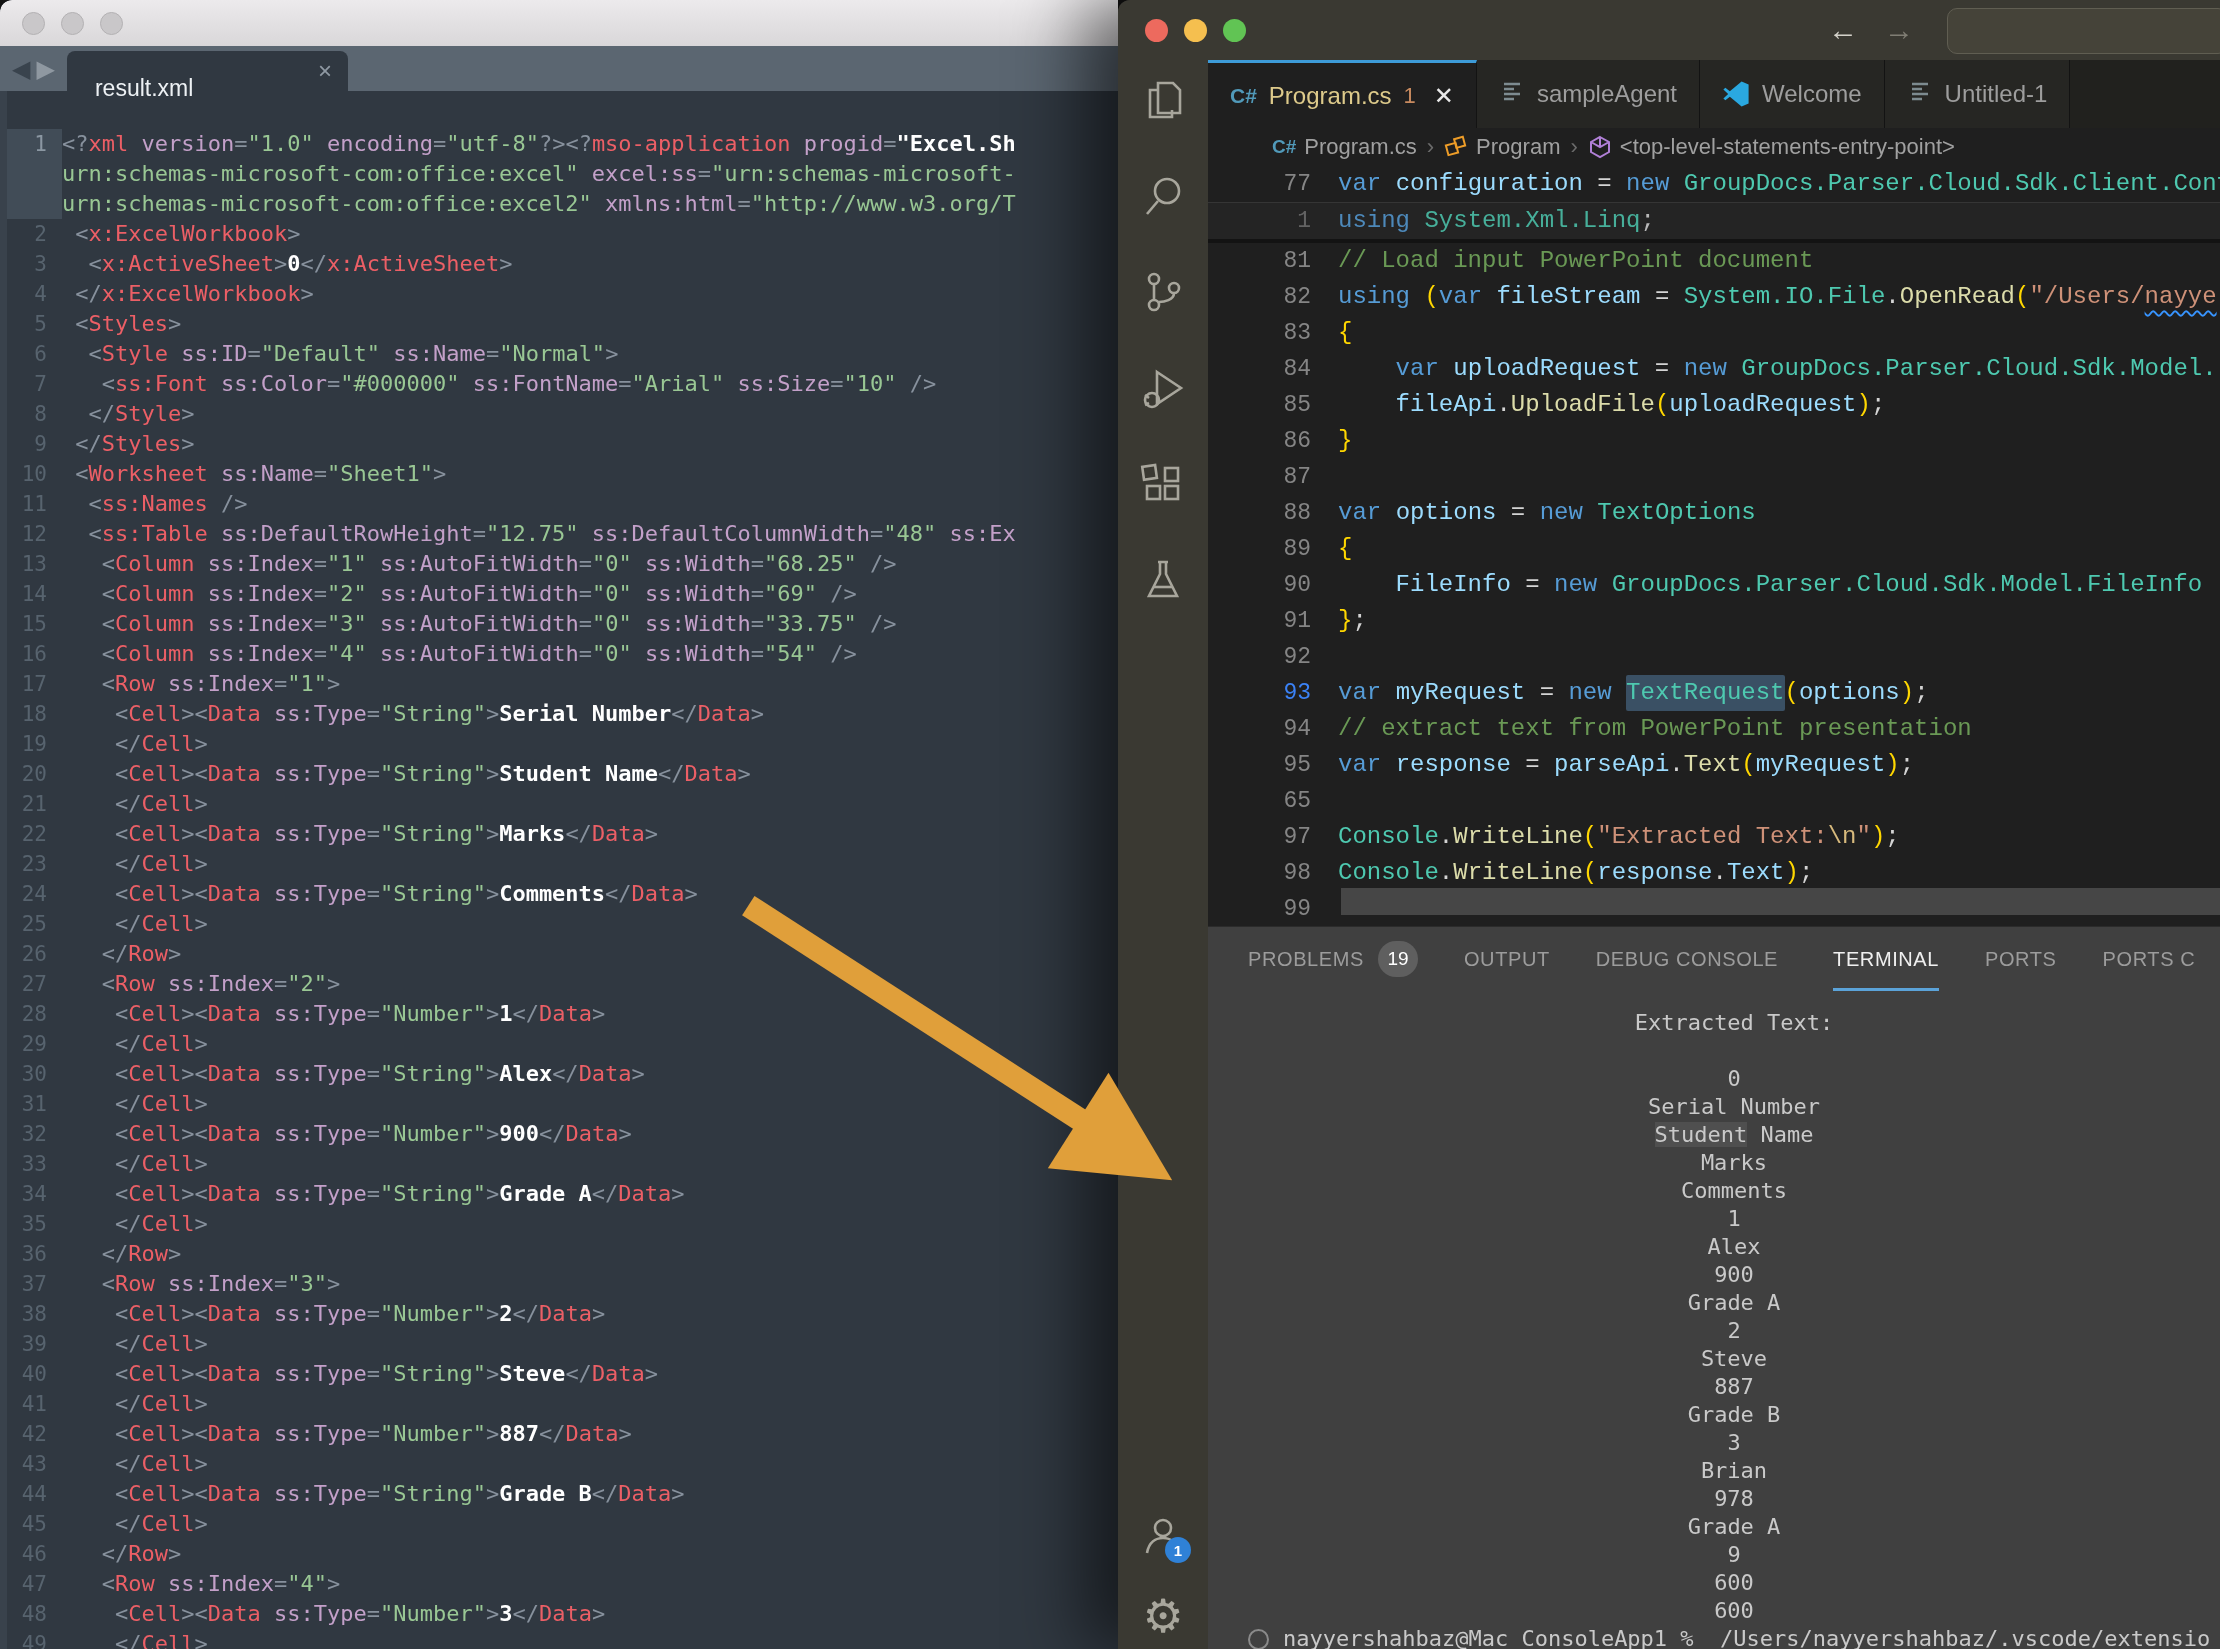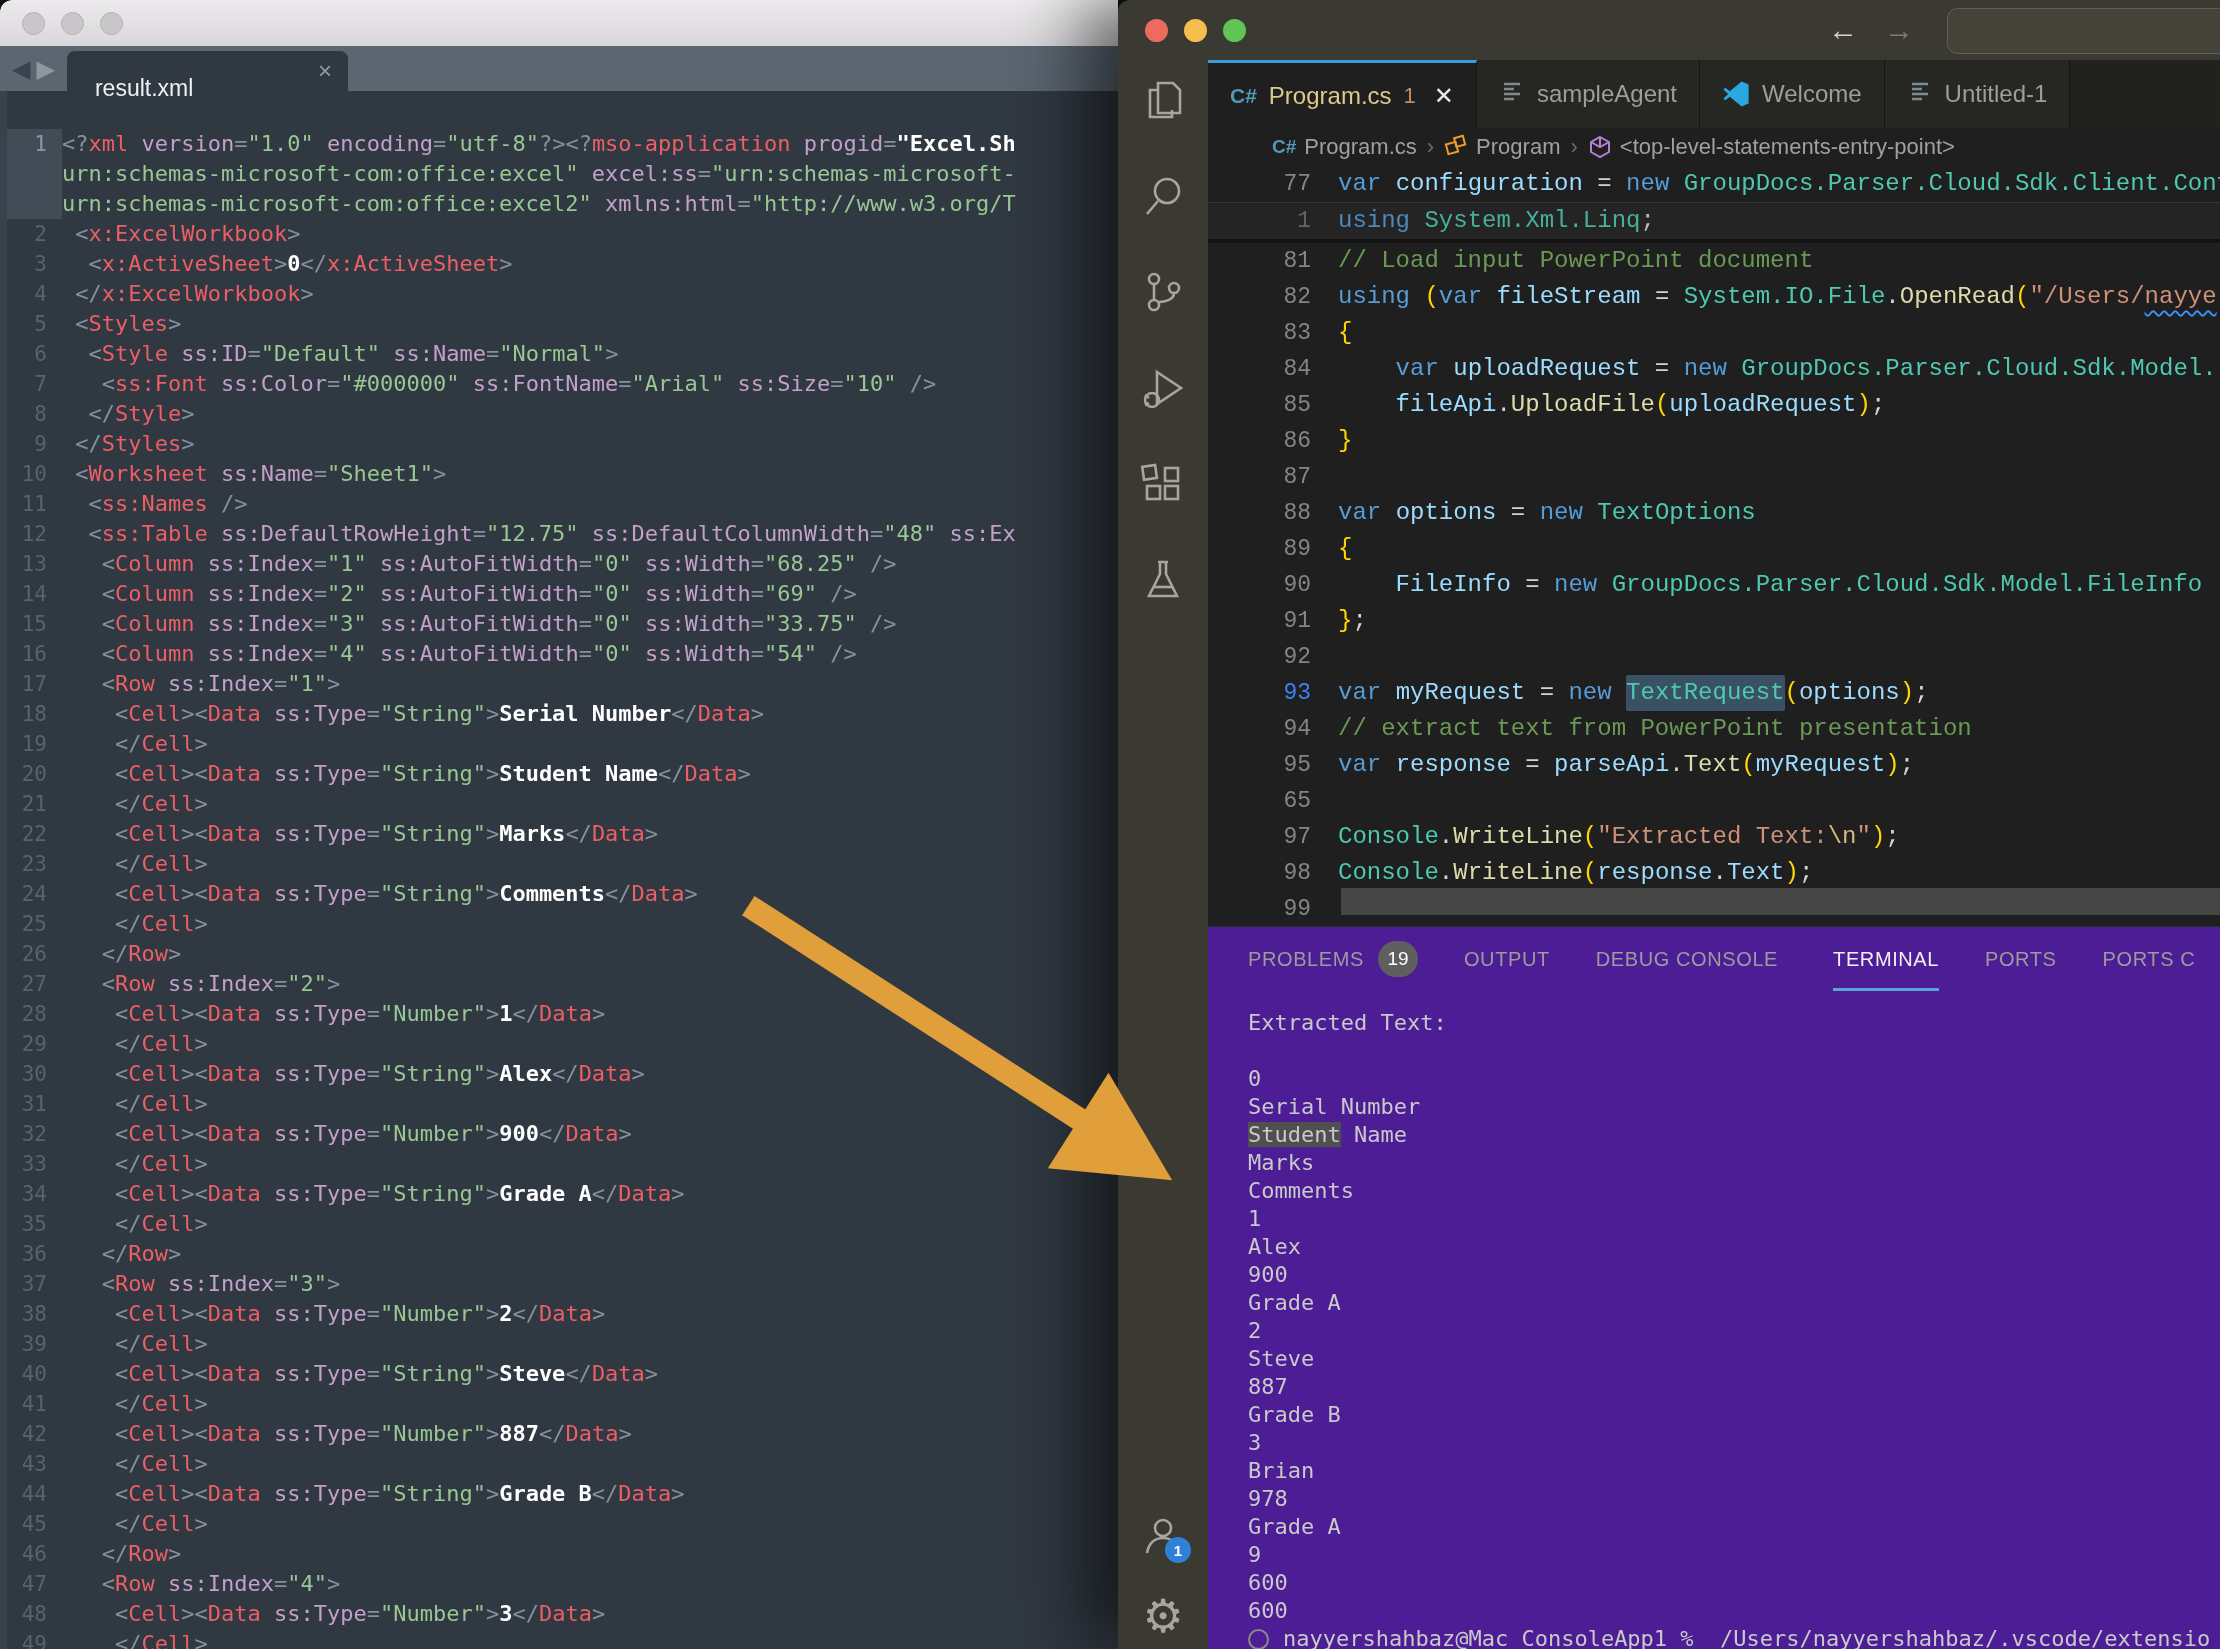--- a/index.html
+++ b/index.html
@@ -75,21 +75,21 @@
   .vrow.peek{background:#252526;border-top:1px solid #3a3a3a;border-bottom:4px solid #111;
              box-sizing:content-box;opacity:.85;}
   .vrow.peek .gut{color:#6f6f6f;}
   .tk-k{color:#569cd6}.tk-v{color:#9cdcfe}.tk-cl{color:#4ec9b0}.tk-m{color:#dcdcaa}
   .tk-str{color:#ce9178}.tk-esc{color:#d7ba7d}.tk-c{color:#6a9955}.tk-pr{color:#ffd700}
   .tk-pl2{color:#d4d4d4}
   .tk-sel{color:#4ec9b0;background:#3a5064;border-radius:2px;}
   .tk-sq{color:#ce9178;text-decoration:underline wavy #3794ff 2px;text-underline-offset:7px;}
   .hscrollbar{position:absolute;left:133px;right:0;top:722px;height:27px;background:#464646;}
 
-  .vs-panel{flex:1;background:#4c1d95;border-top:1px solid #2b2b2b;overflow:hidden;position:relative;}
+  .vs-panel{flex:1;background:#404040;border-top:1px solid #2b2b2b;overflow:hidden;position:relative;text-align:center;}
   .panel-tabs{height:64px;display:flex;align-items:center;padding-left:40px;gap:46px;
               font-size:20px;letter-spacing:0.6px;color:#9c9c9c;white-space:nowrap;}
   .panel-tab{display:flex;align-items:center;gap:14px;height:100%;}
   .panel-tab.active{color:#f0f0f0;box-shadow:inset 0 -3px 0 #5ba3d9;margin-left:9px;}
   .pbadge{background:#5f5f5f;color:#fff;min-width:40px;height:36px;border-radius:18px;
           display:flex;align-items:center;justify-content:center;font-size:19px;letter-spacing:0;}
   .term{padding:18px 0 0 40px;font-size:22px;line-height:28px;color:#c9c9c9;}
   .term .trow{white-space:pre;height:28px;}
   .term .hl{background:#4f4f4f;}
   .term-prompt{display:flex;align-items:center;gap:14px;white-space:pre;height:28px;}
@@ -267,21 +267,21 @@
               </svg></span>
             <span>Untitled-1</span>
           </div>
         </div>
       <div class="breadcrumb" id="vs-breadcrumb">
           <span style="display: inline-flex; align-items: center; gap: 8px;">
             <span class="bc-cs">C#</span>
             <span>Program.cs</span>
           </span>
           <span class="sep">›</span>
-          <span style="display: inline-flex; gap: 8px;">
+          <span style="display: inline-flex; align-items: center; gap: 8px;">
             <svg width="24" height="24" viewBox="0 0 24 24" style="stroke:#ee9d28;fill:none;stroke-width:2">
               <rect x="3" y="9" width="10" height="10" transform="rotate(-15 8 14)"></rect>
               <rect x="11" y="3" width="9" height="9" transform="rotate(-15 15 7)"></rect>
             </svg>
             <span>Program</span>
           </span>
           <span class="sep">›</span>
           <span style="display: inline-flex; align-items: center; gap: 8px;">
             <svg width="24" height="24" viewBox="0 0 24 24" style="stroke:#b180d7;fill:none;stroke-width:2">
               <path d="M12 2l9 5v10l-9 5-9-5V7z M12 2v10 M3 7l9 5 9-5"></path>

